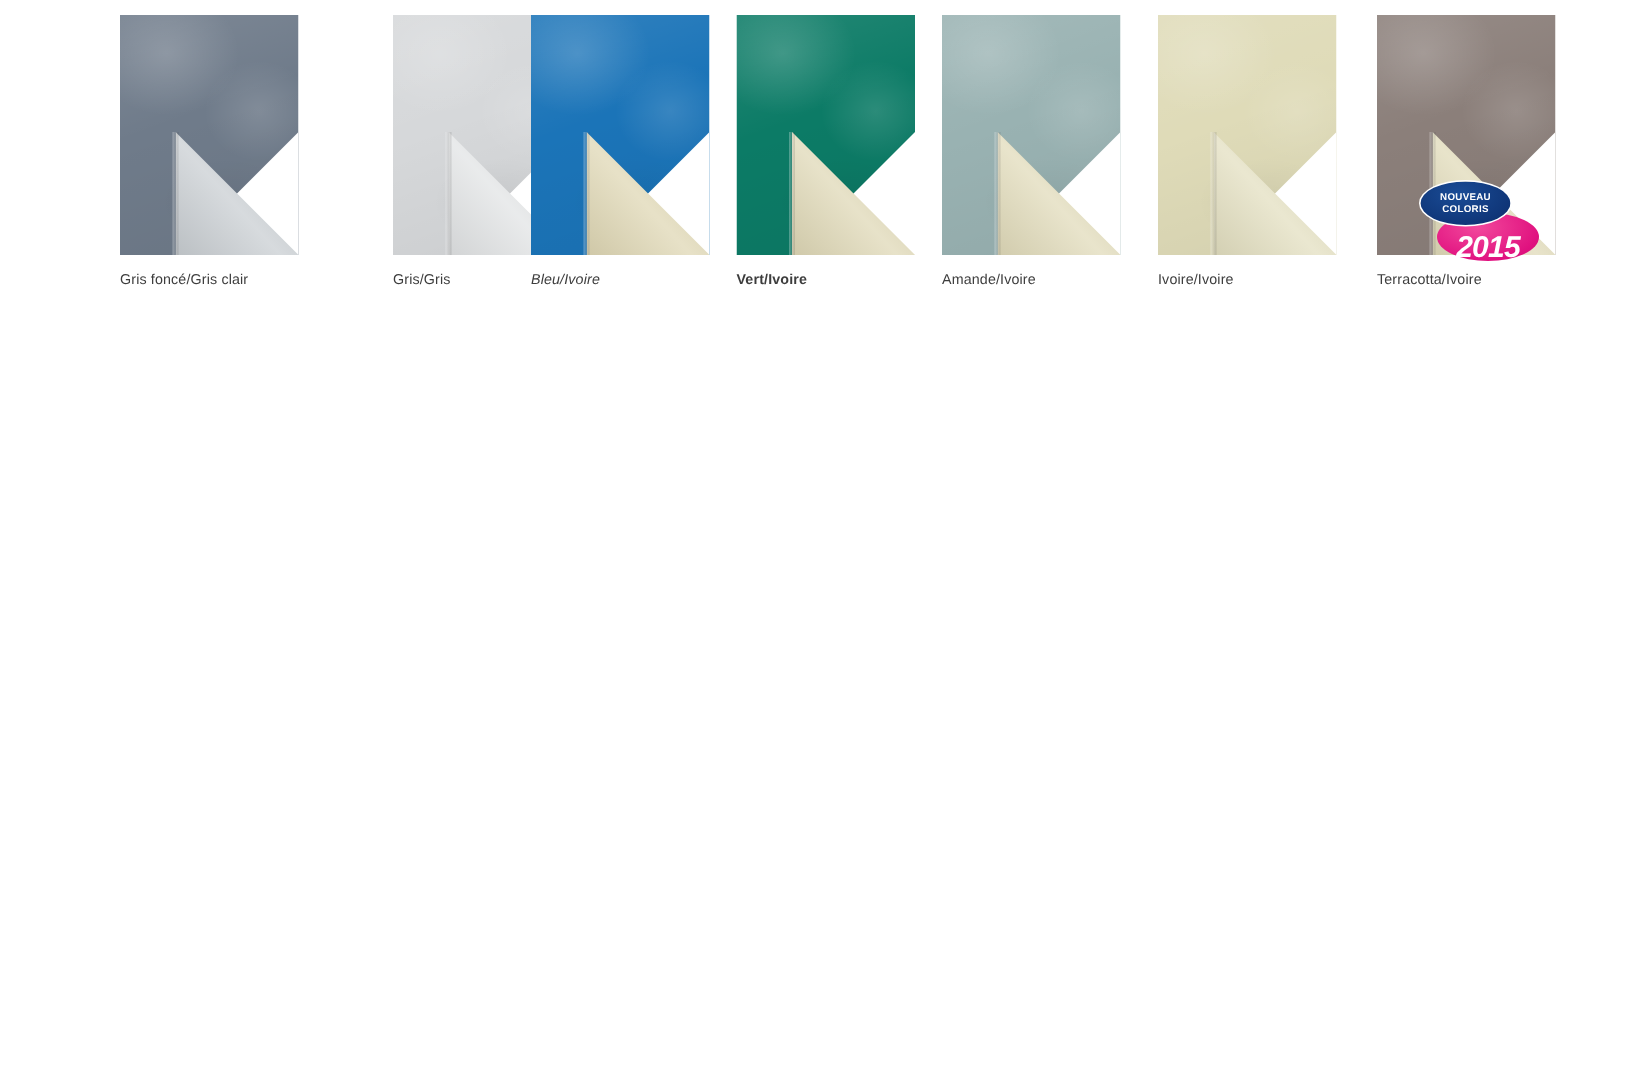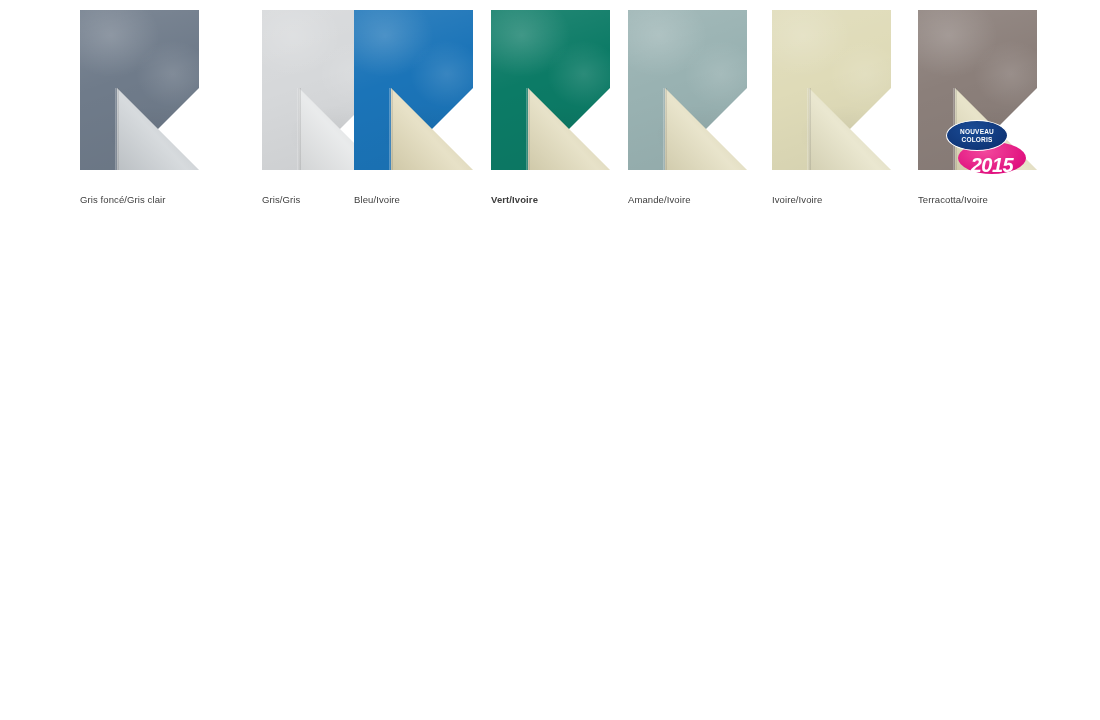--- a/index.html
+++ b/index.html
@@ -95,21 +95,21 @@
     right: 0;
     bottom: 0;
     width: 82px;
     height: 82px;
     background: #ffffff;
     clip-path: polygon(100% 0%, 100% 100%, 0% 100%);
     pointer-events: none;
   }
 
   .label {
-    margin-top: 24px;
+    margin-top: 11px;
     font-size: 9.5px;
     line-height: 11px;
     color: #3d3d3d;
     letter-spacing: 0.1px;
     white-space: nowrap;
   }
 
   
   #new-badge {
     position: absolute;
@@ -182,21 +182,21 @@
       <div class="swatch">
         <div class="face" style="background: rgb(214, 216, 218);"></div>
         <div class="cut"></div>
         <div class="flap">
           <div class="flap-inner" style="background: rgb(226, 228, 229);"></div>
         </div>
         <div class="crease"></div>
       </div>
       <div class="label">Gris/Gris</div>
     </div>
-    <div class="swatch-cell" style="left: 354px;">
+    <div class="swatch-cell" style="left: 354px; font-style: italic;">
       <div class="swatch">
         <div class="face" style="background: rgb(27, 116, 184);"></div>
         <div class="cut"></div>
         <div class="flap">
           <div class="flap-inner" style="background: rgb(223, 215, 180);"></div>
         </div>
         <div class="crease"></div>
       </div>
       <div class="label">Bleu/Ivoire</div>
     </div>

